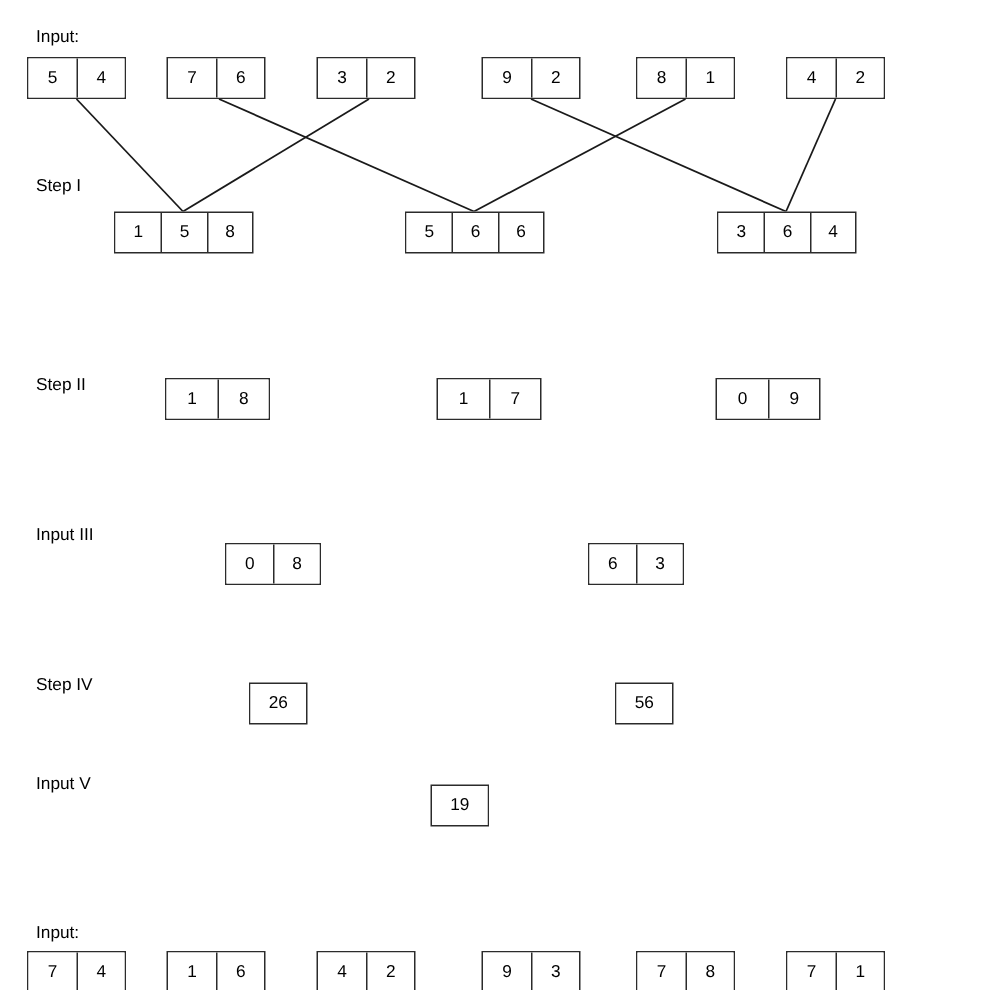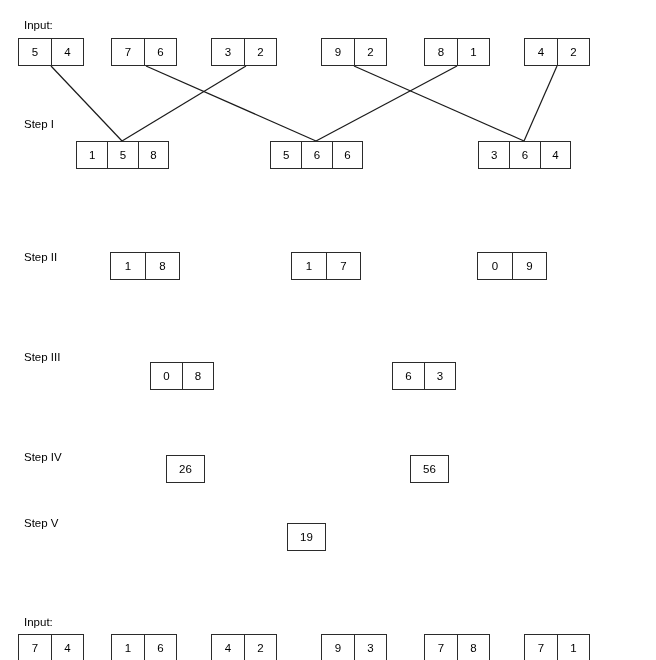--- a/index.html
+++ b/index.html
@@ -72,23 +72,23 @@
       <line x1="146" y1="55" x2="316" y2="130" stroke="#1a1a1a"></line>
       <line x1="246" y1="55" x2="122" y2="130" stroke="#1a1a1a"></line>
       <line x1="354" y1="55" x2="524" y2="130" stroke="#1a1a1a"></line>
       <line x1="457" y1="55" x2="316" y2="130" stroke="#1a1a1a"></line>
       <line x1="557" y1="55" x2="524" y2="130" stroke="#1a1a1a"></line>
     </svg>
 <div class="label" style="left: 24px; top: 7px;">Input:</div>
     <div class="label" style="left: 24px; top: 604px;">Input:</div>
     <div class="label" style="left: 24px; top: 106px;">Step I</div>
     <div class="label" style="left: 24px; top: 239px;">Step II</div>
-    <div class="label" style="left: 24px; top: 339px;">Step III</div>
+    <div class="label" style="left: 24px; top: 339px;">Input III</div>
     <div class="label" style="left: 24px; top: 439px;">Step IV</div>
-    <div class="label" style="left: 24px; top: 505px;">Step V</div>
+    <div class="label" style="left: 24px; top: 505px;">Input V</div>
     <div class="boxgroup" style="left: 18px; top: 27px; height: 28px; width: 66px;">
       <div class="cell" style="width: 33px;">5</div>
       <div class="cell" style="width: 33px;">4</div>
     </div>
     <div class="boxgroup" style="left: 111px; top: 27px; height: 28px; width: 66px;">
       <div class="cell" style="width: 33px;">7</div>
       <div class="cell" style="width: 33px;">6</div>
     </div>
     <div class="boxgroup" style="left: 211px; top: 27px; height: 28px; width: 66px;">
       <div class="cell" style="width: 33px;">3</div>

